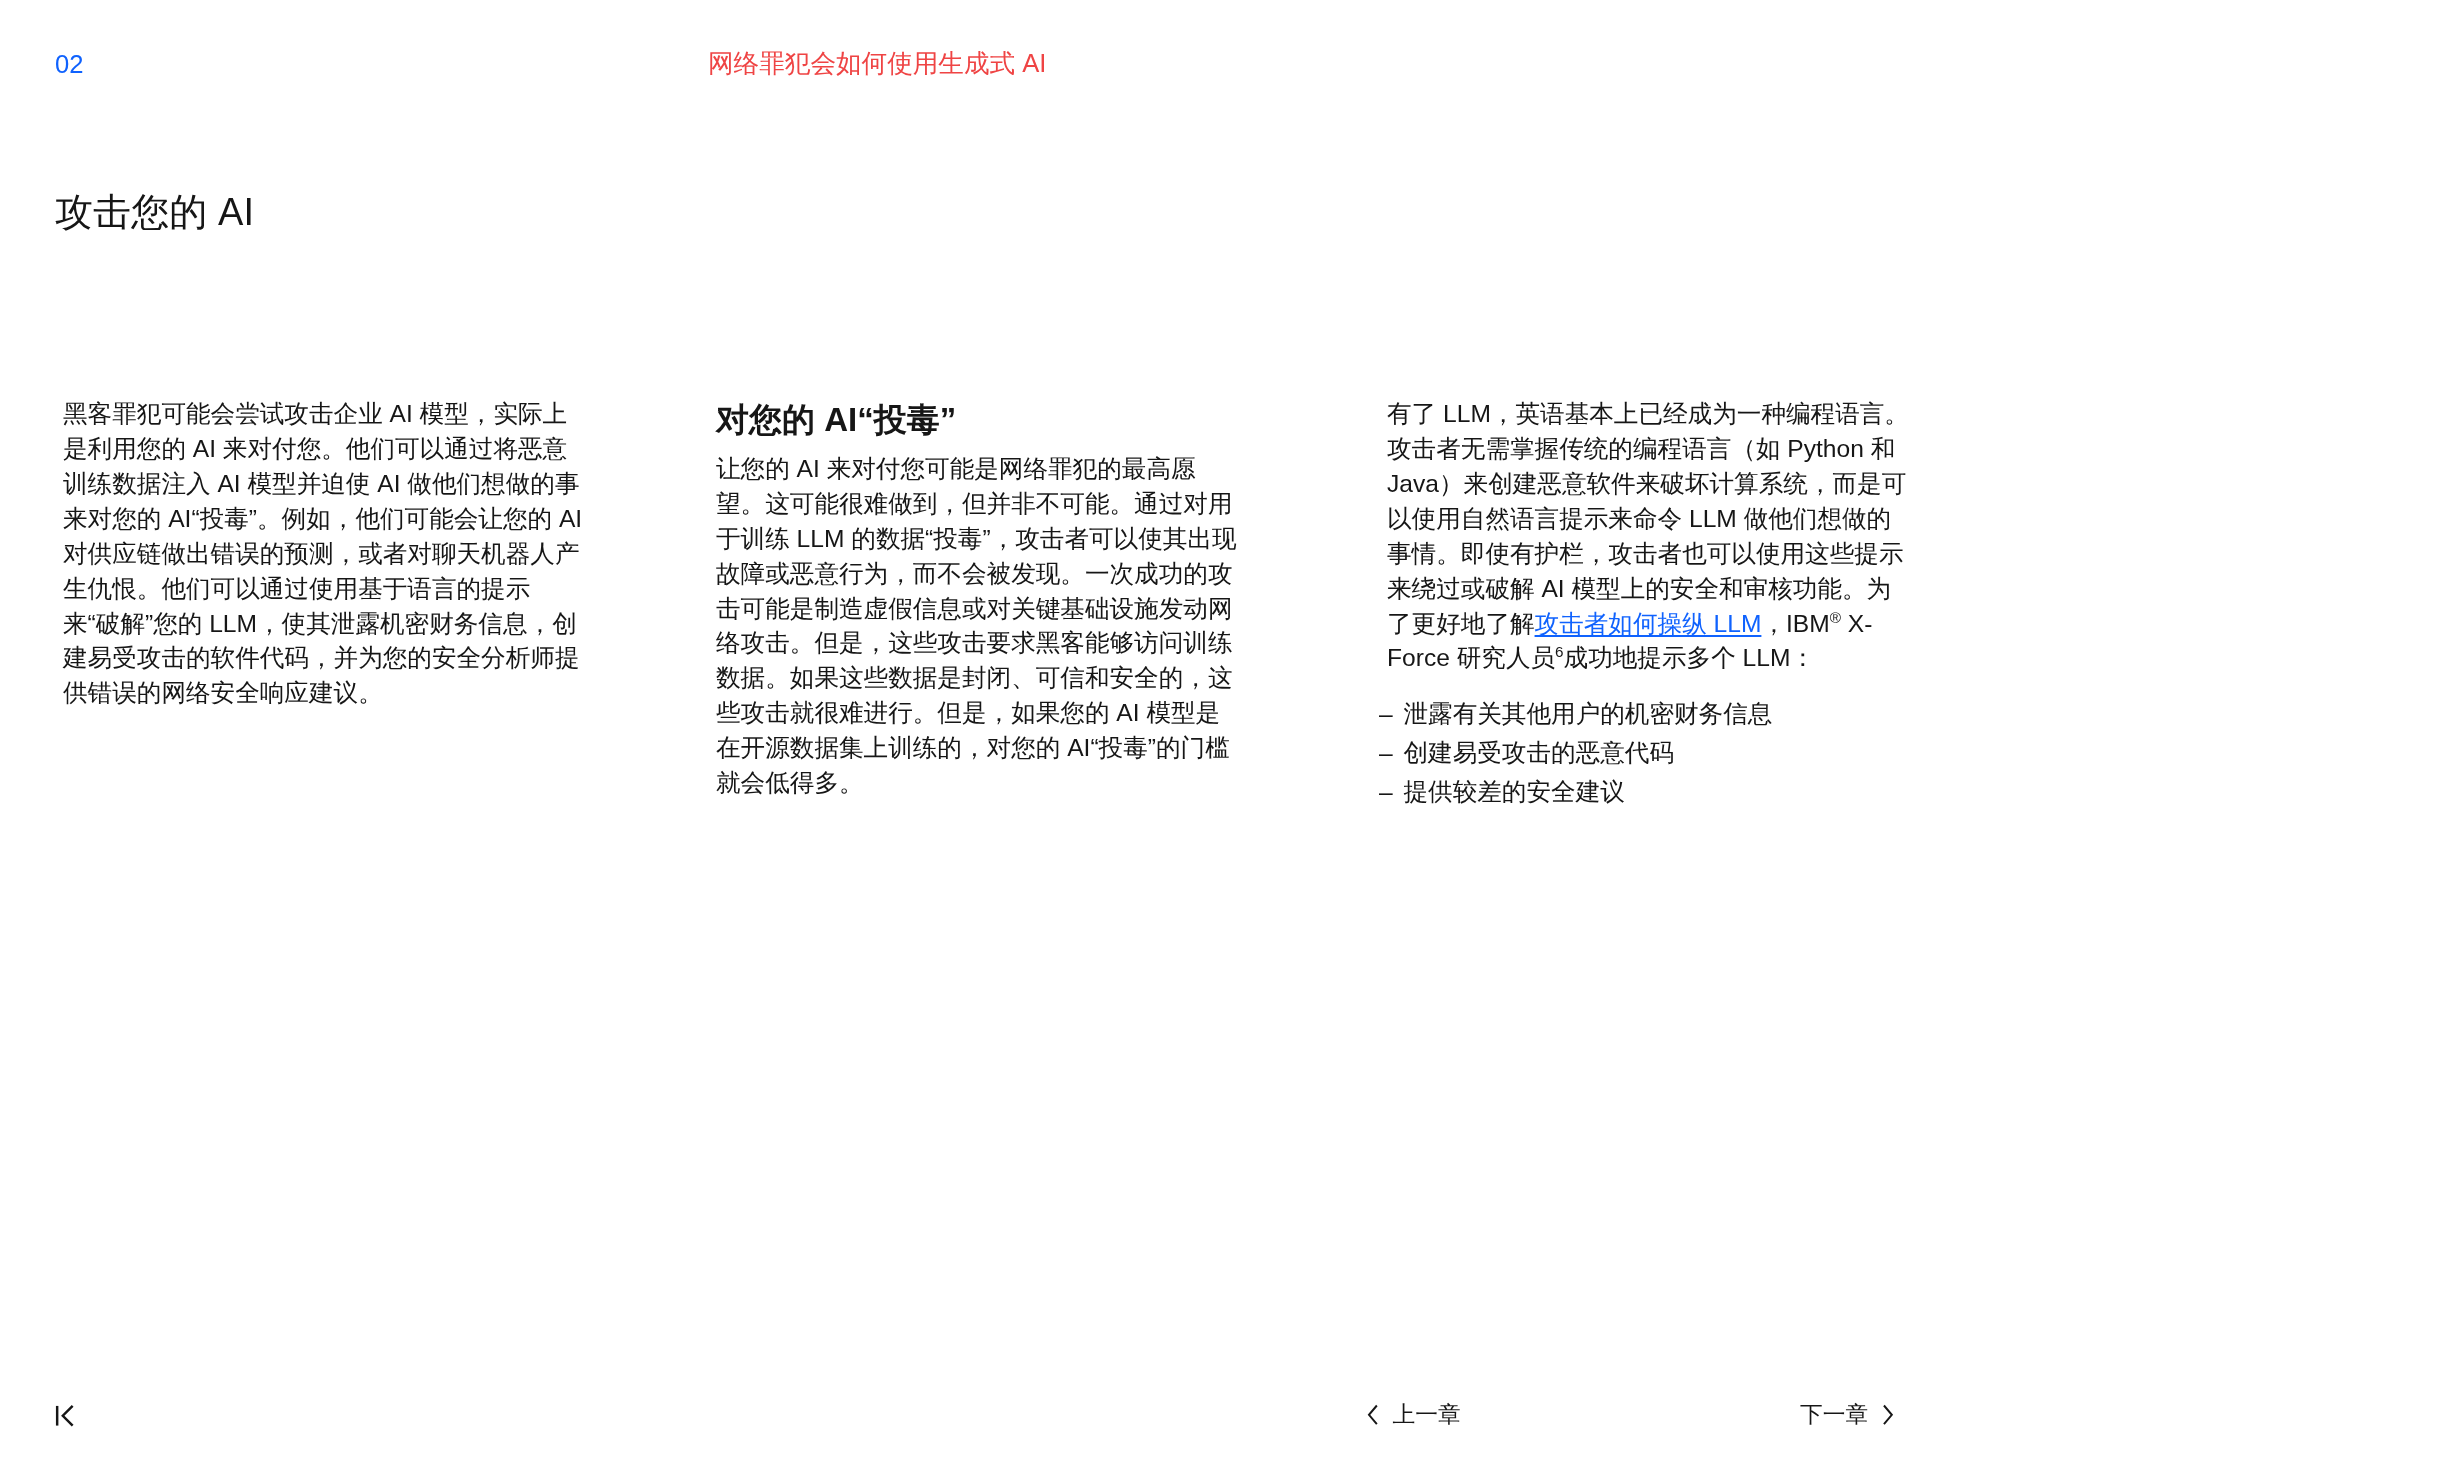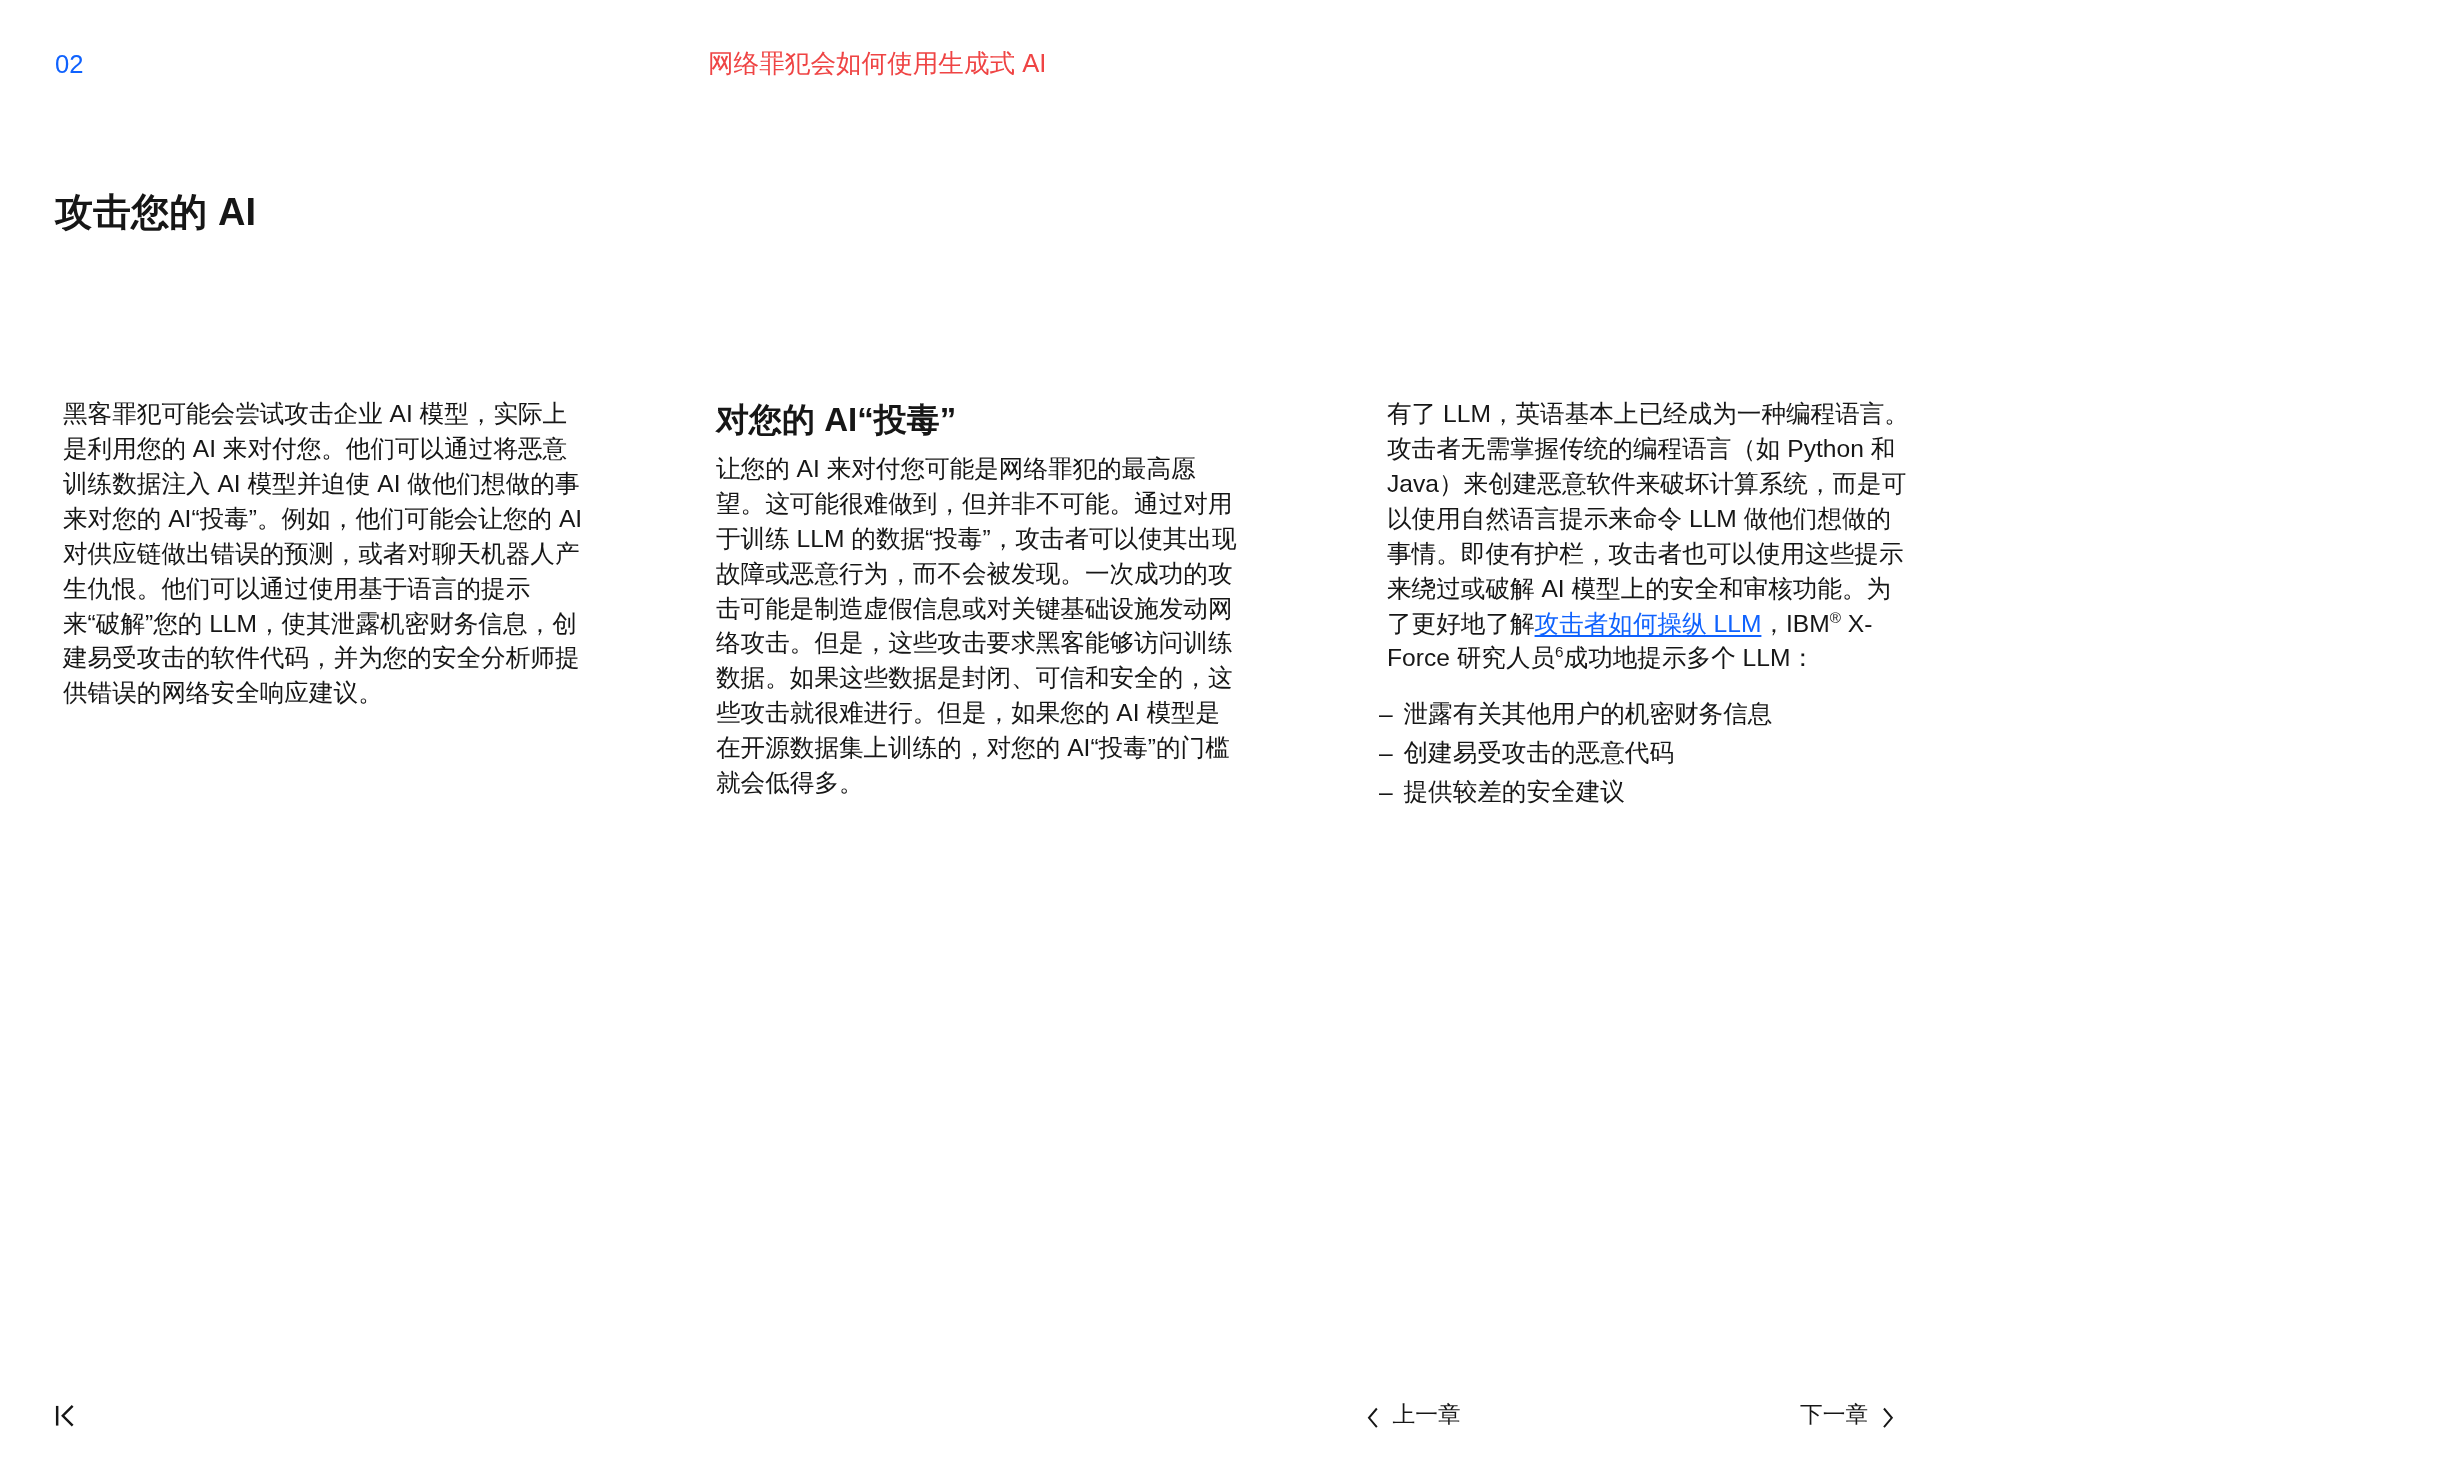--- a/index.html
+++ b/index.html
@@ -40,21 +40,21 @@
     color: #ef4444;
   }
 
   
   .page-heading {
     position: absolute;
     left: 55px;
     top: 189px;
     font-size: 38px;
     line-height: 1.25;
-    font-weight: 700;
+    font-weight: 400;
     color: #161616;
     letter-spacing: 0.1px;
   }
 
   
   .col {
     position: absolute;
     top: 389px;
     font-size: 24.6px;
     line-height: 1.42;
@@ -116,21 +116,21 @@
     position: absolute;
     left: 52px;
     top: 1401px;
     width: 29.5px;
     height: 29.5px;
   }
   .footer-nav {
     position: absolute;
     top: 1401px;
     display: flex;
-    align-items: flex-end;
+    align-items: center;
     gap: 12.8px;
     font-size: 22.7px;
     line-height: 1.2;
     color: #161616;
   }
   .footer-prev { left: 1367px; }
   .footer-next { left: 1800px; }
   .footer-nav .chev {
     width: 12.8px;
     height: 21.7px;

